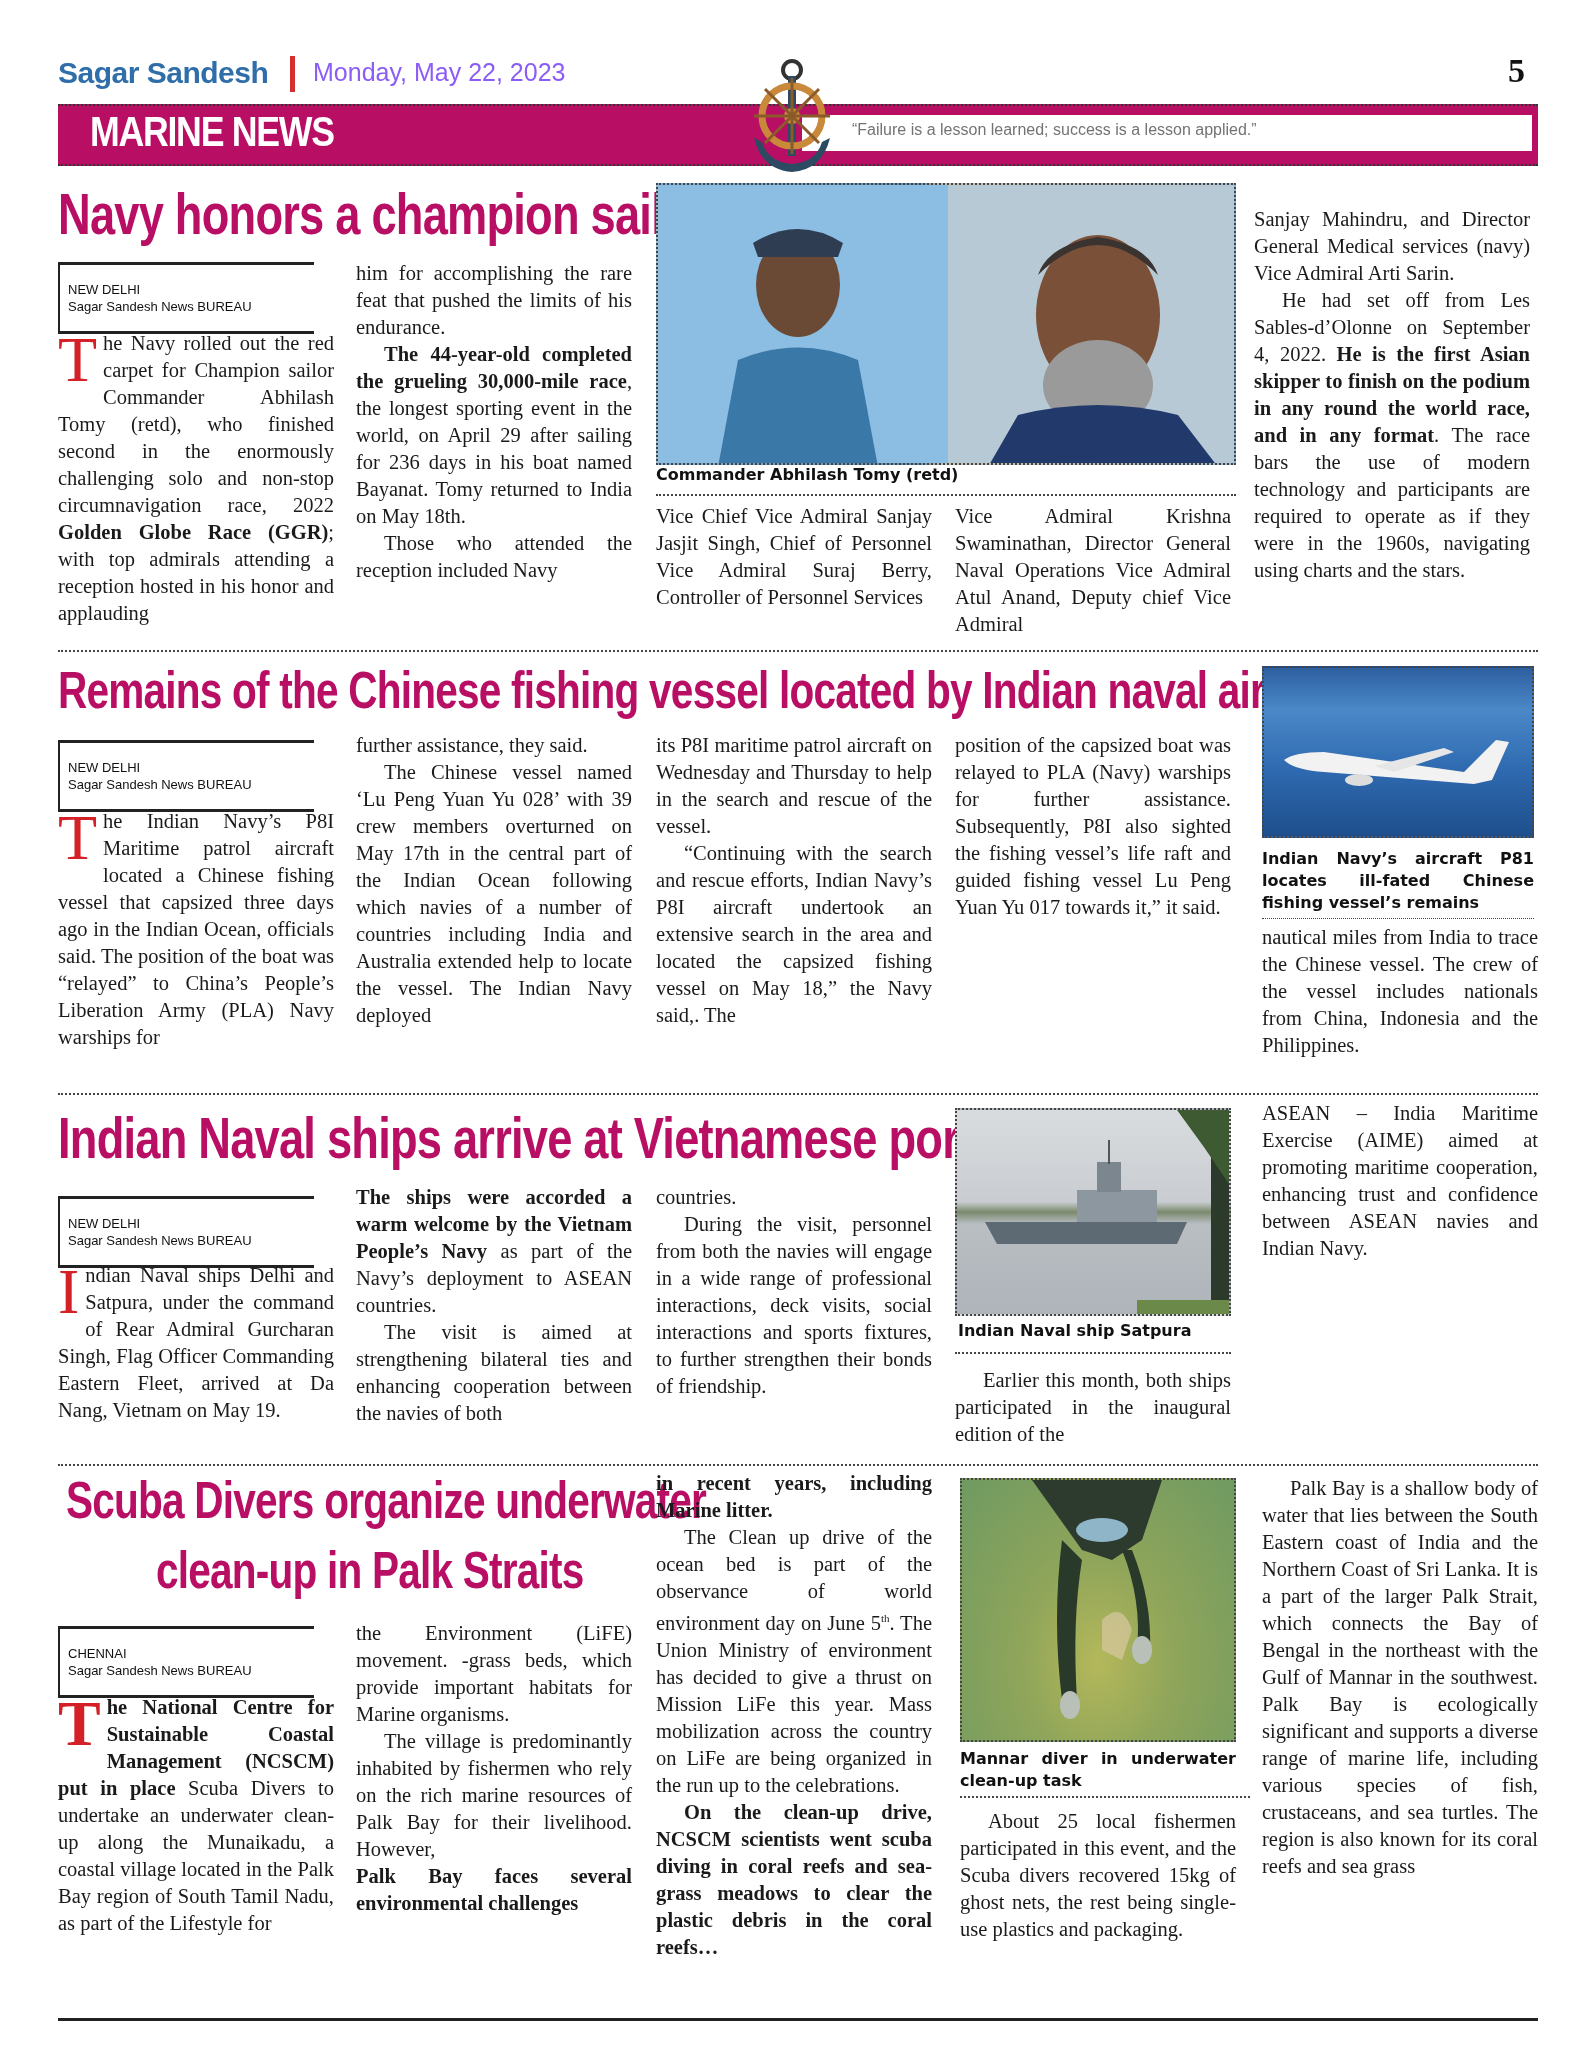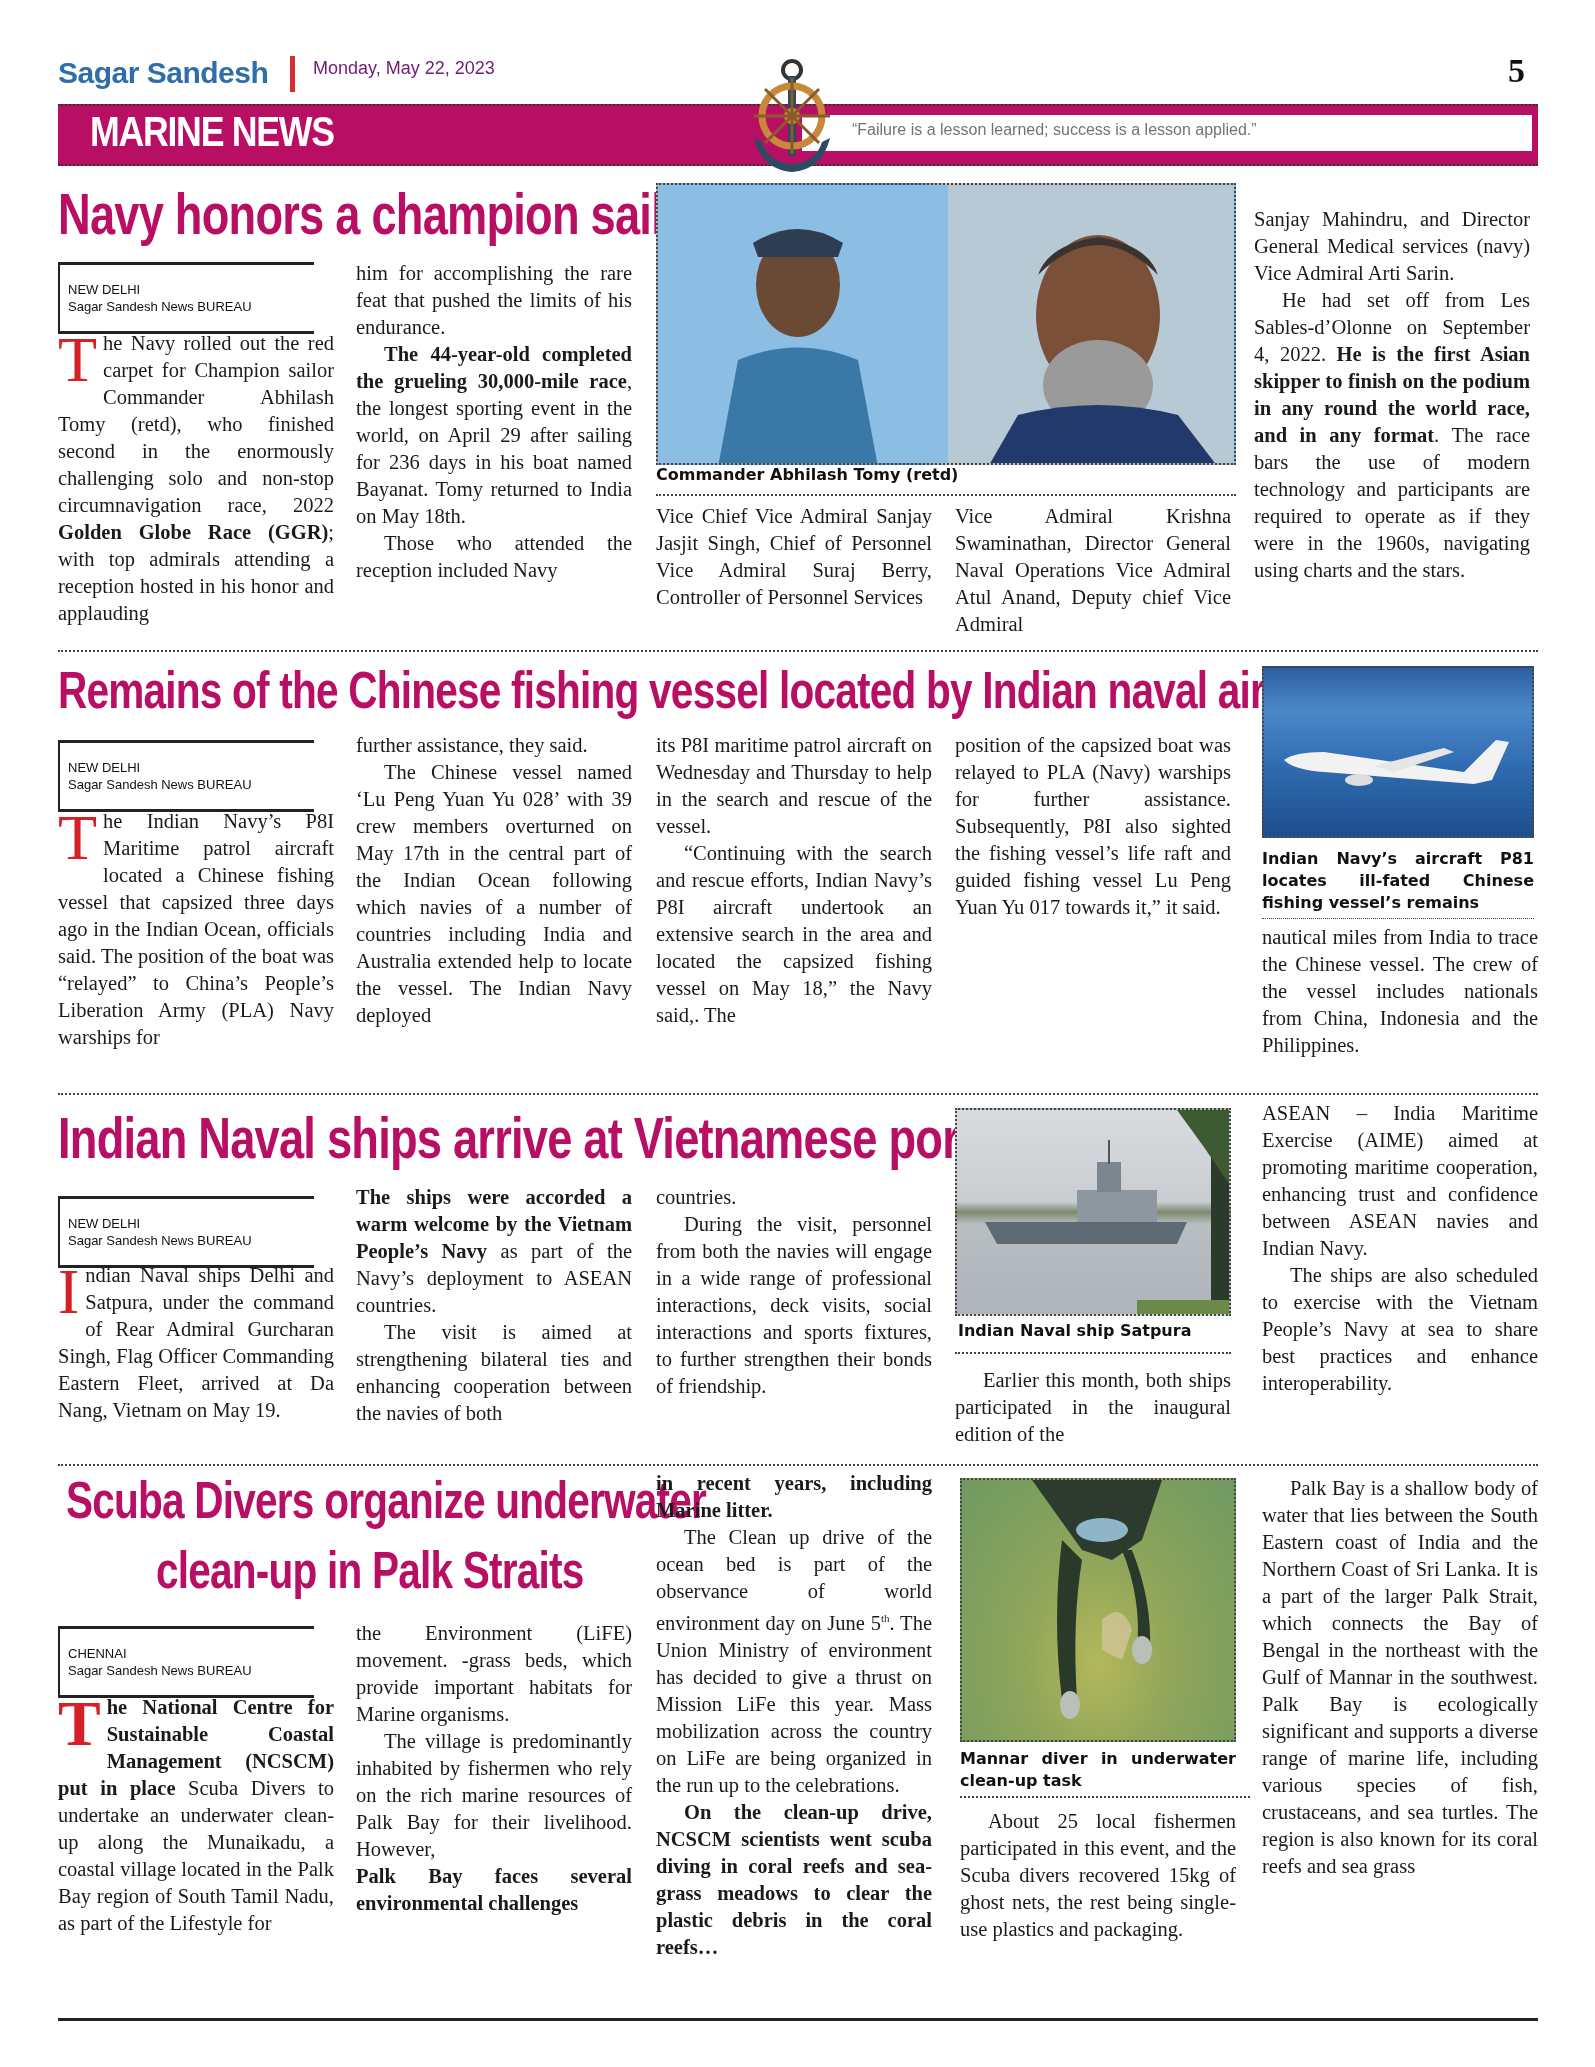--- a/index.html
+++ b/index.html
@@ -1,20 +1,20 @@
 <!DOCTYPE html>
 <html><head>
 <meta charset="utf-8">
 <style>
   html,body{margin:0;padding:0;background:#fff;}
   body{width:1595px;height:2067px;position:relative;overflow:hidden;font-family:"Liberation Serif",serif;color:#1a1a1a;}
   .abs{position:absolute;}
   .brand{left:58px;top:56px;font-family:"Liberation Sans",sans-serif;font-weight:bold;font-size:30px;color:#2f6ea8;letter-spacing:-0.5px;}
   .vbar{left:290px;top:56px;width:5px;height:36px;background:#d32f2f;}
-  .date{left:313px;top:58px;font-family:"Liberation Sans",sans-serif;font-size:18px;color:#701a75;}
+  .date{left:313px;top:58px;font-family:"Liberation Sans",sans-serif;font-size:25px;color:#8b5cf6;}
   .pageno{left:1508px;top:52px;font-family:"Liberation Serif",serif;font-weight:bold;font-size:34px;color:#111;}
   .banner{left:58px;top:104px;width:1480px;height:58px;background:#b80f64;border-top:2px dotted #333;border-bottom:2px dotted #333;}
   .banner-title{left:90px;top:108px;font-family:"Liberation Sans",sans-serif;font-weight:bold;font-size:42px;color:#fff;letter-spacing:-1.5px;transform:scaleX(0.85);transform-origin:left;}
   .quote-box{left:800px;top:113px;width:730px;height:36px;background:#fff;border:2px solid #b80f64;}
   .quote{left:852px;top:121px;font-family:"Liberation Sans",sans-serif;font-size:16px;color:#737373;}
   .emblem{left:742px;top:58px;width:100px;height:118px;}
   .headline{font-family:"Liberation Sans",sans-serif;font-weight:bold;color:#b80f64;letter-spacing:-1px;transform:scaleX(0.78);transform-origin:left top;white-space:nowrap;}
   .dateline{border-top:3px solid #222;border-bottom:3px solid #222;border-left:2px solid #222;padding:16px 8px;font-family:"Liberation Sans",sans-serif;font-size:13px;line-height:17px;color:#111;width:256px;box-sizing:border-box;}
   .col{font-size:20.5px;line-height:27px;text-align:justify;width:276px;}
   .col p{margin:0;}
@@ -146,21 +146,20 @@
     <rect x="180" y="190" width="96" height="18" fill="#6b8a4a"></rect>
   </svg>
 </div>
 <div class="abs caption" style="left:958px;top:1320px;text-align:center;">Indian Naval ship Satpura</div>
 <div class="abs dotrule" style="left:955px;top:1352px;width:276px;"></div>
 <div class="abs col" style="left:955px;top:1367px;">
   <p class="ind">Earlier this month, both ships participated in the inaugural edition of the</p>
 </div>
 <div class="abs col" style="left:1262px;top:1100px;">
   <p>ASEAN – India Maritime Exercise (AIME) aimed at promoting maritime cooperation, enhancing trust and confidence between ASEAN navies and Indian Navy.</p>
-  <p class="ind">The ships are also scheduled to exercise with the Vietnam People’s Navy at sea to share best practices and enhance interoperability.</p>
 </div>
 <div class="abs dotrule" style="left:58px;top:1464px;width:1480px;"></div>
 
 <div class="abs headline" style="left:66px;top:1470px;font-size:52px;">Scuba Divers organize underwater</div>
 <div class="abs headline" style="left:156px;top:1540px;font-size:52px;">clean-up in Palk Straits</div>
 <div class="abs dateline" style="left:58px;top:1626px;">
   <div>CHENNAI</div>
   <div>Sagar Sandesh News BUREAU</div>
 </div>
 <div class="abs col" style="left:58px;top:1694px;">

